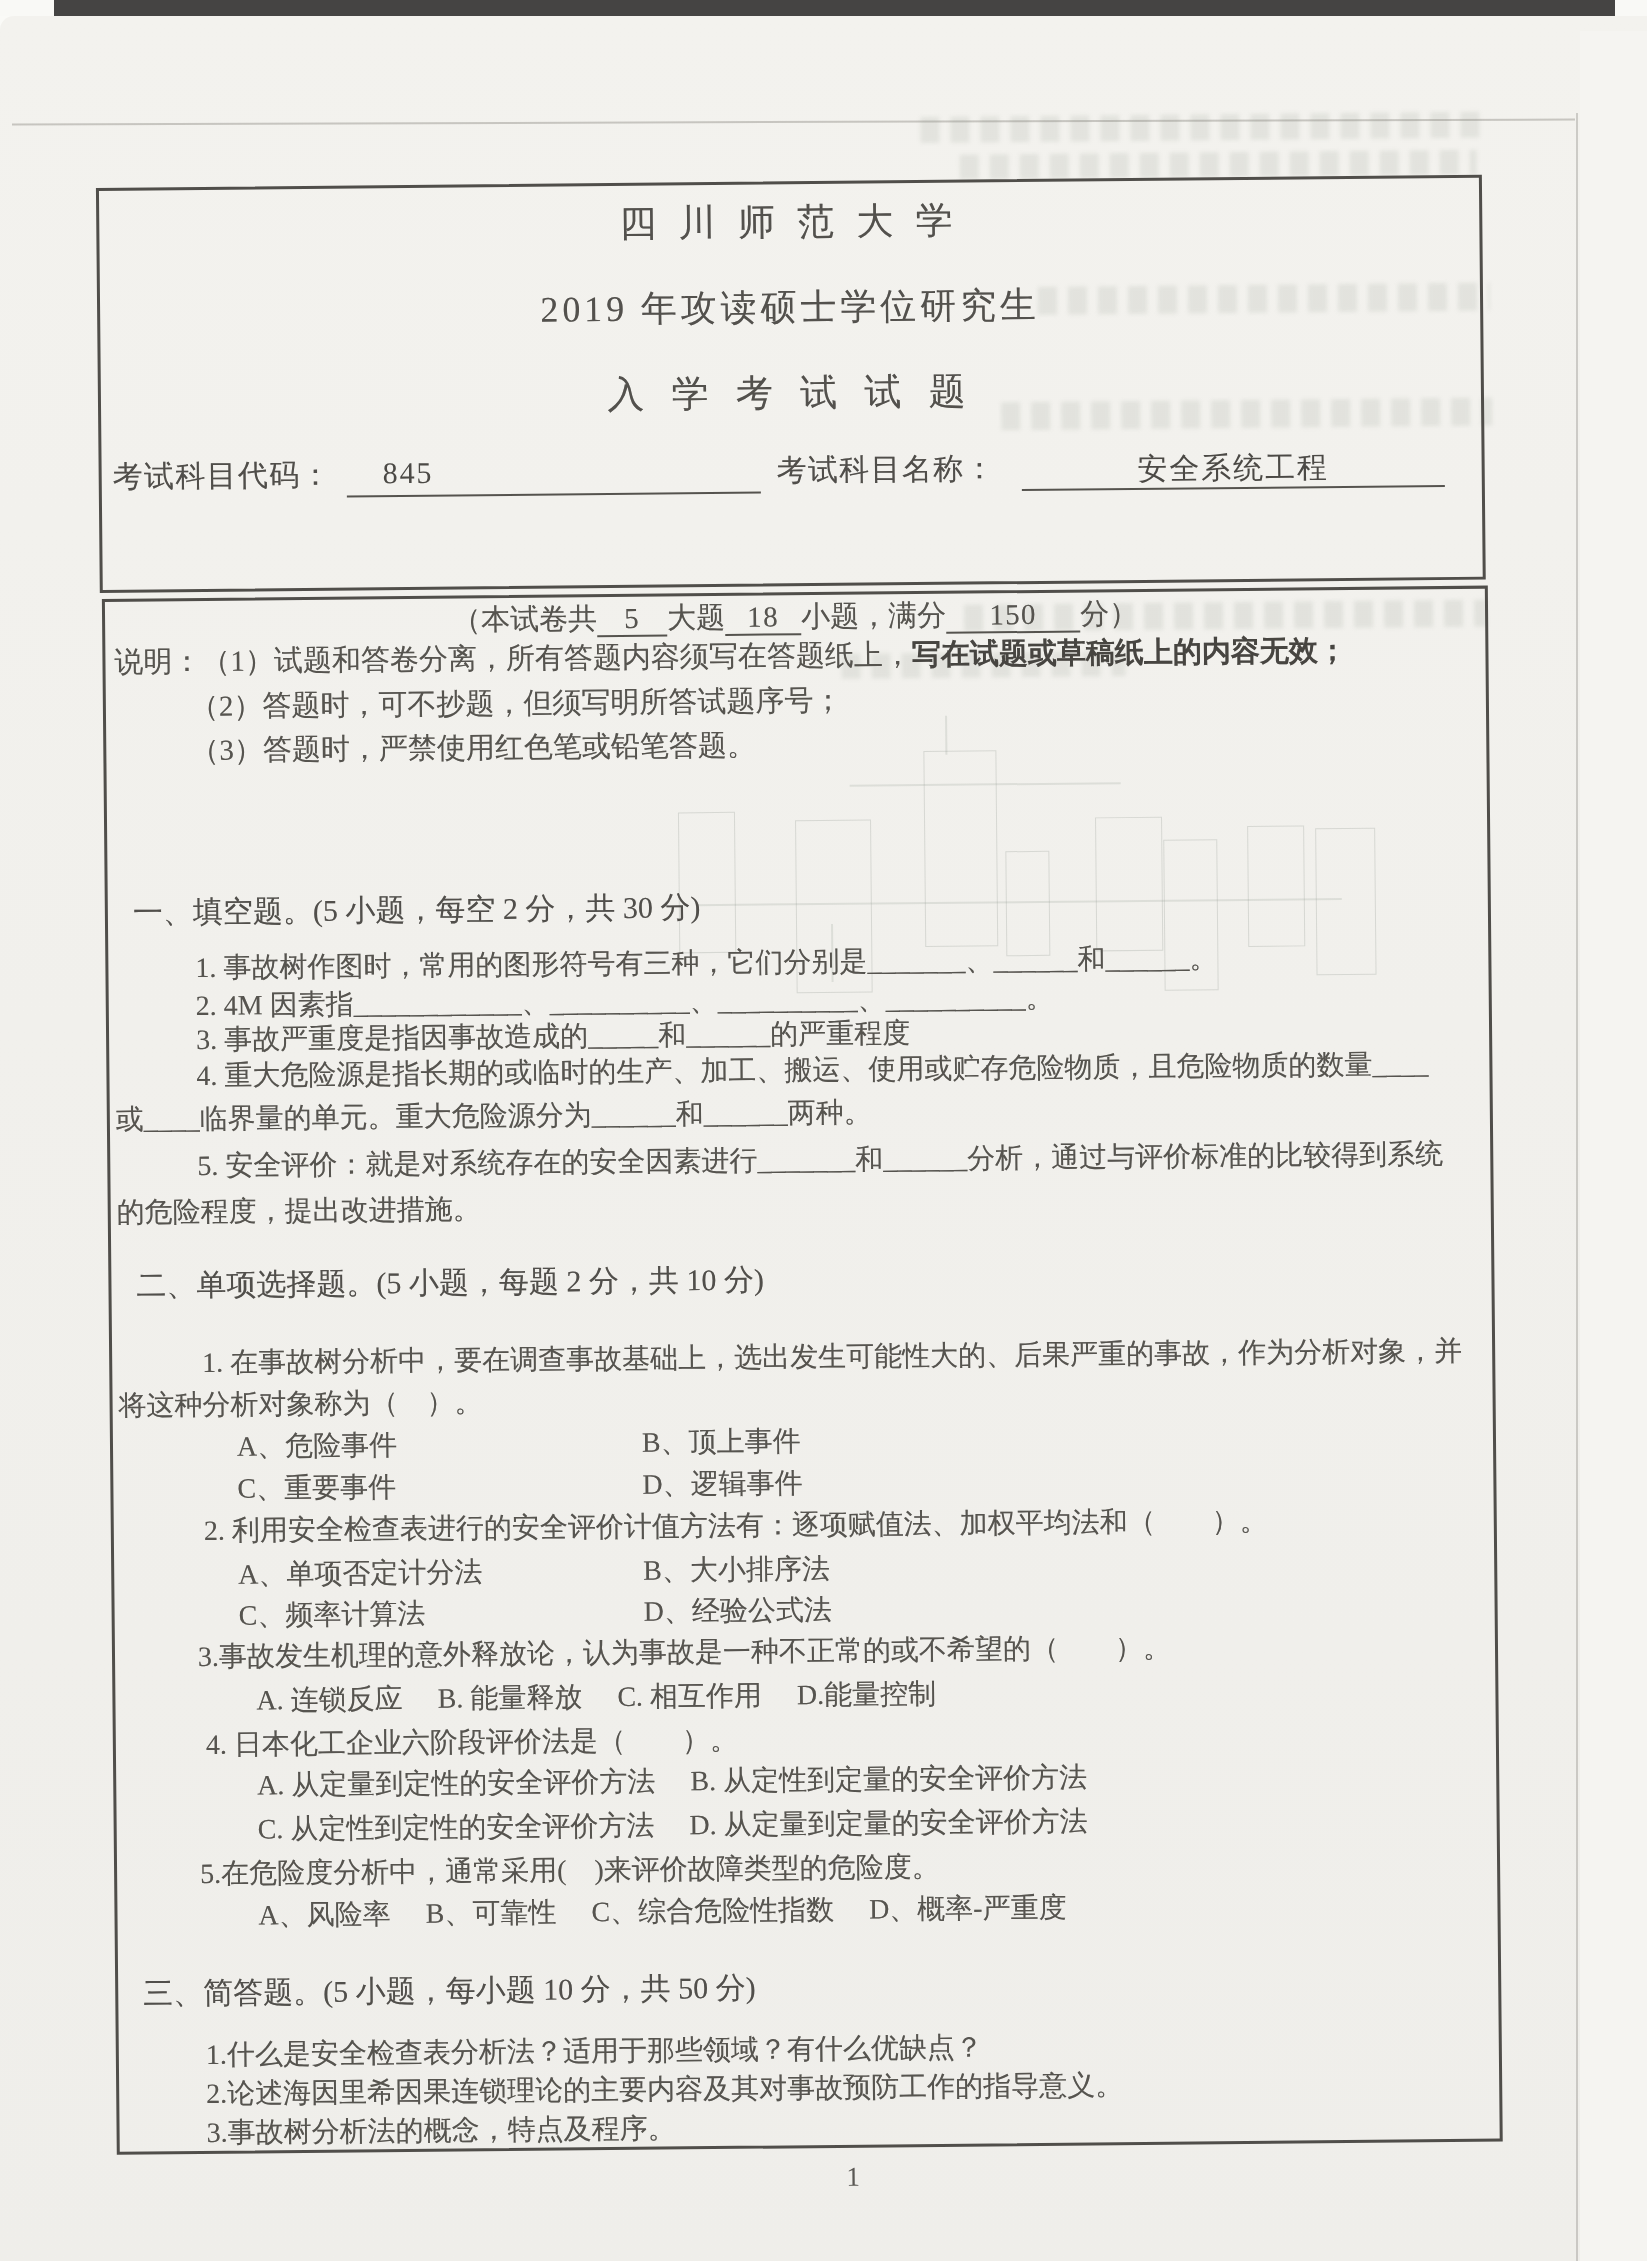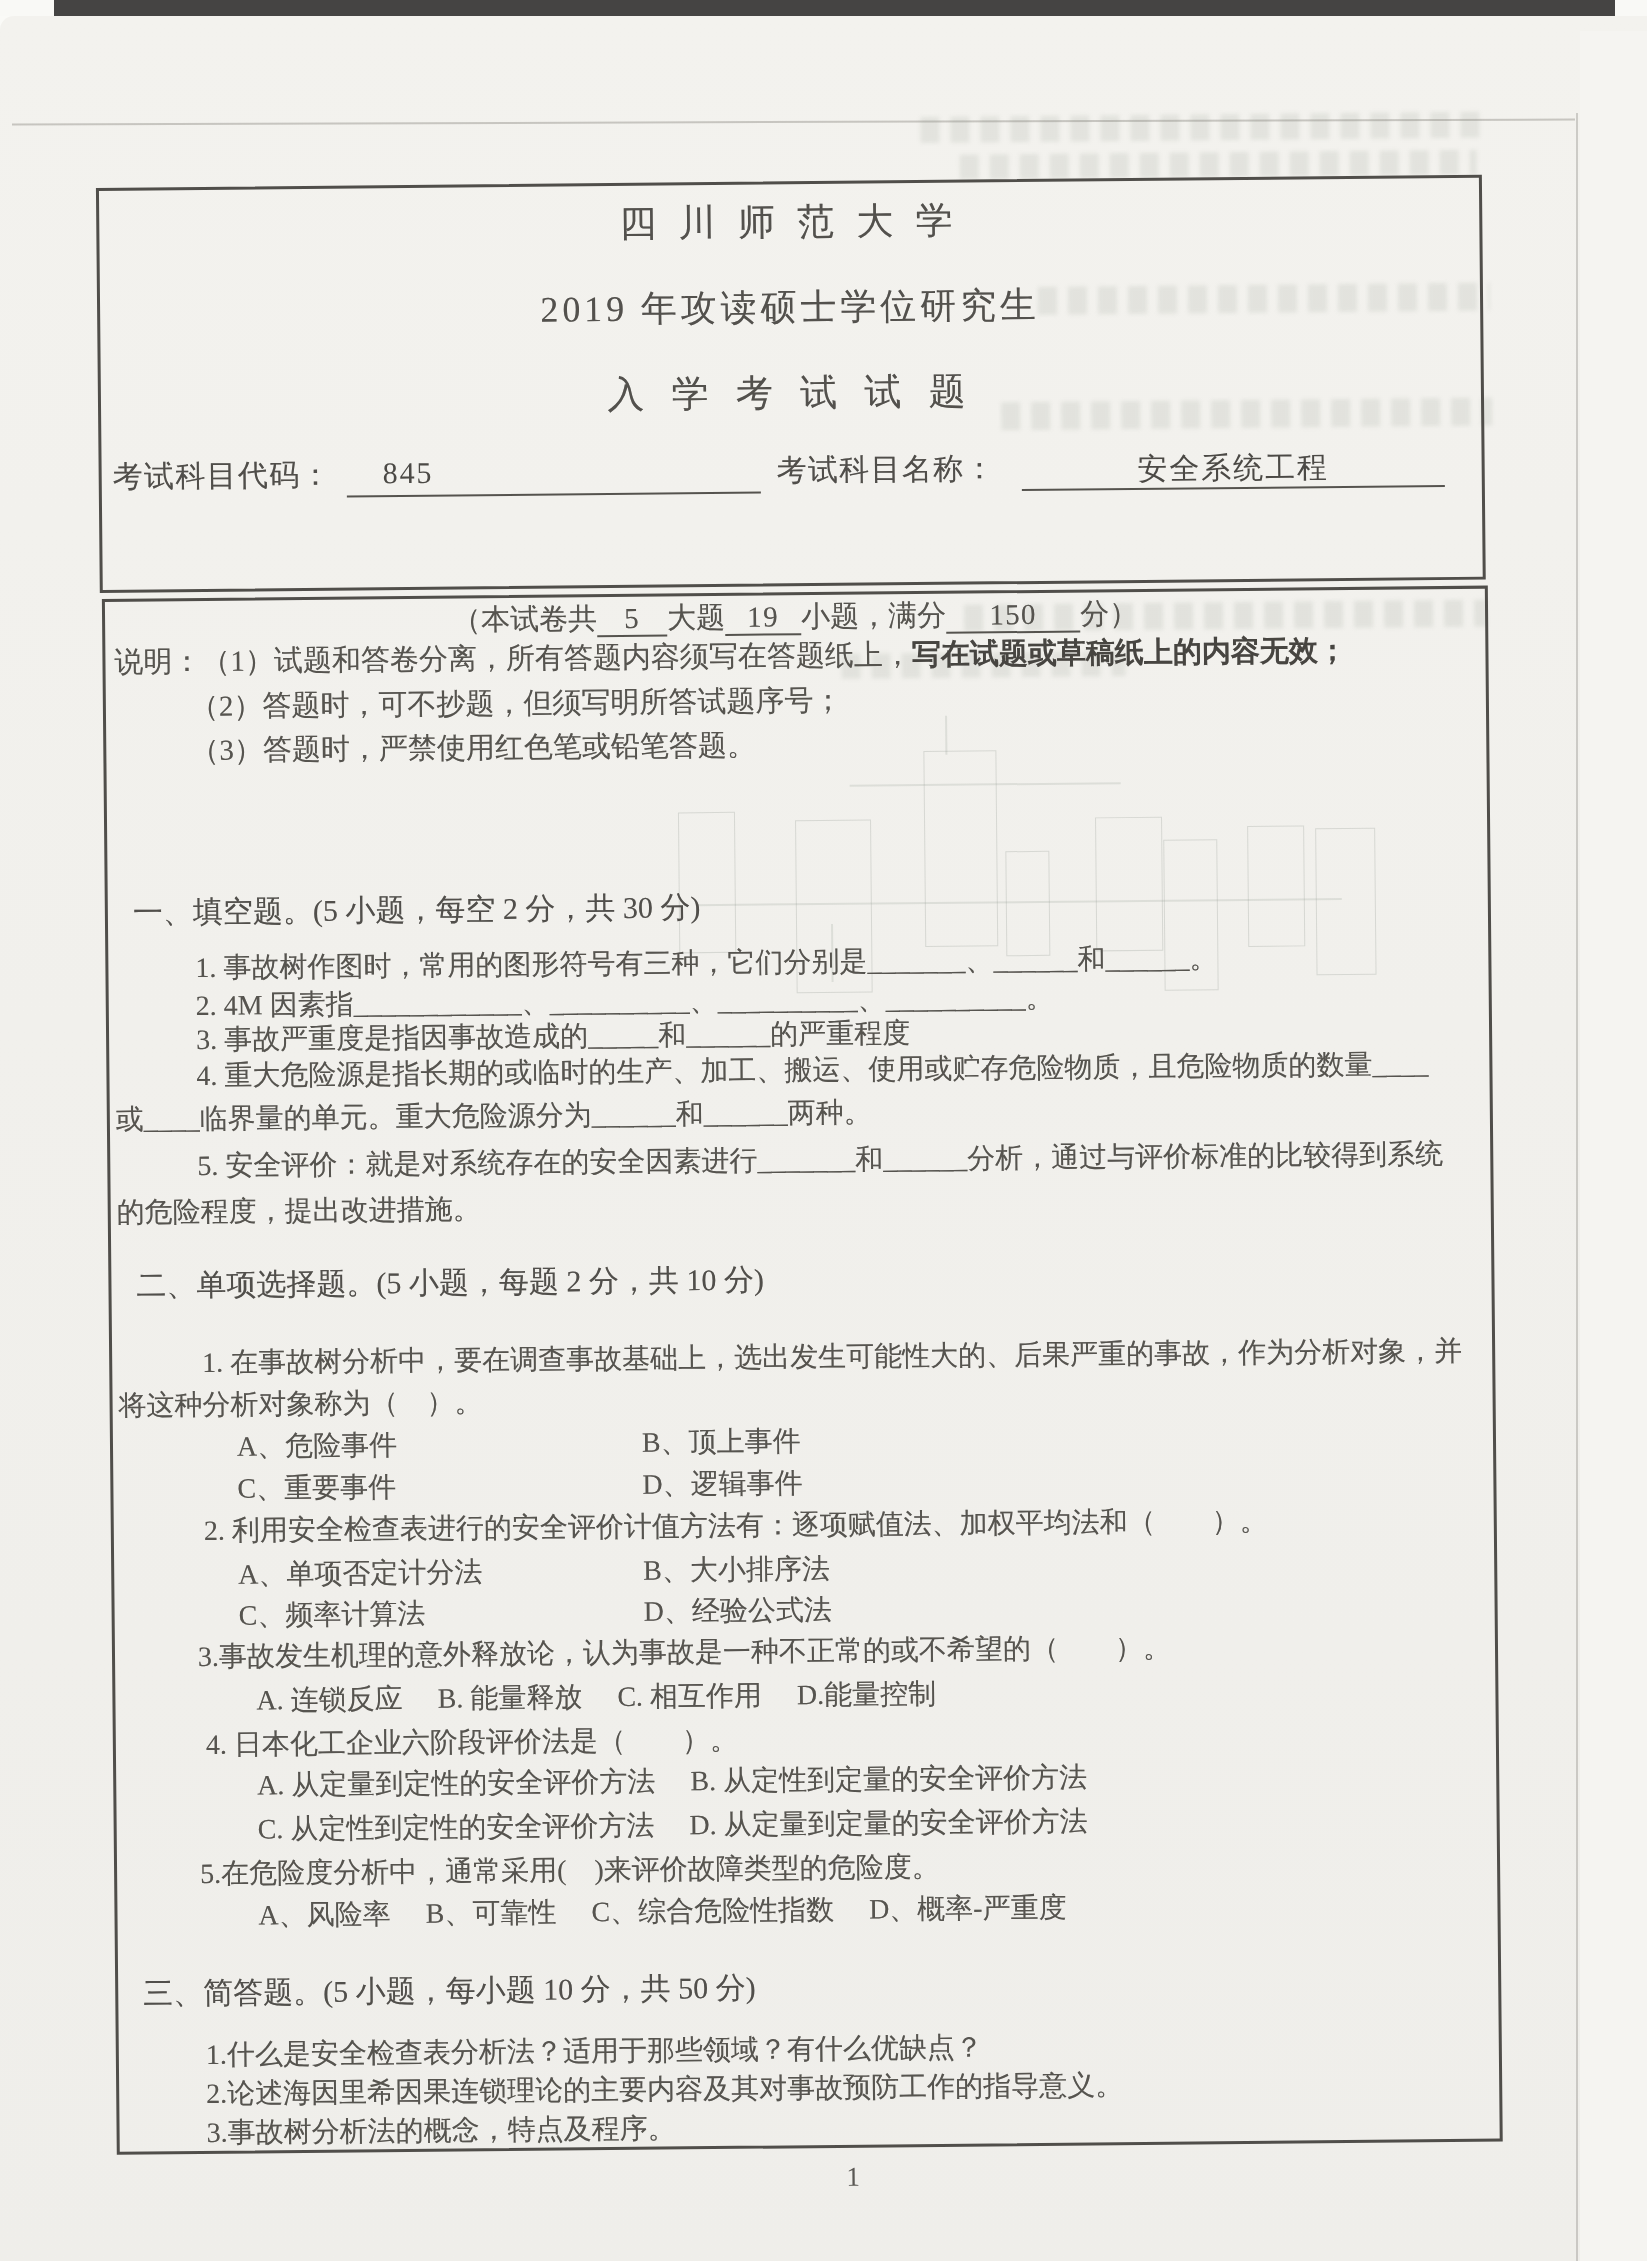--- a/index.html
+++ b/index.html
@@ -84,21 +84,21 @@
     <div class="line t-center title3">入 学 考 试 试 题</div>
 
     <div class="line flabel" style="left:11px;top:268px;">考试科目代码：</div>
     <div class="ufield" style="left:245px;top:268px;width:378px;padding-left:36px;">845</div>
     <div class="line flabel" style="left:675px;top:268px;">考试科目名称：</div>
     <div class="ufield" style="left:920px;top:268px;width:423px;text-align:center;">安全系统工程</div>
   </div>
 
   <div class="box mbox">
 
-    <div class="line t-center" style="top:3.9px;font-size:29px;"><span>（本试卷共</span><span class="ublank" style="min-width:70px;">5</span><span>大题</span><span class="ublank" style="min-width:76px;">19</span><span>小题，满分</span><span class="ublank" style="min-width:134px;">150</span><span>分）</span></div>
+    <div class="line t-center" style="top:3.9px;font-size:29px;"><span>（本试卷共</span><span class="ublank" style="min-width:70px;">5</span><span>大题</span><span class="ublank" style="min-width:76px;">18</span><span>小题，满分</span><span class="ublank" style="min-width:134px;">150</span><span>分）</span></div>
 
     <div class="line" style="left:9px;top:43px;font-size:29px;"><span>说明：</span><span>（1）试题和答卷分离，所有答题内容须写在答题纸上，</span><span class="bold">写在试题或草稿纸上的内容无效；</span></div>
     <div class="line" style="left:84px;top:88px;font-size:29px;">（2）答题时，可不抄题，但须写明所答试题序号；</div>
     <div class="line" style="left:84px;top:132px;font-size:29px;">（3）答题时，严禁使用红色笔或铅笔答题。</div>
 
     <div class="line heading" style="left:25px;top:293px;">一、填空题。(5 小题，每空 2 分，共 30 分)</div>
     <div class="line" style="left:87px;top:350px;">1. 事故树作图时，常用的图形符号有三种，它们分别是_______、______和______。</div>
     <div class="line" style="left:87px;top:388px;">2. 4M 因素指____________、__________、__________、__________。</div>
     <div class="line" style="left:87px;top:422px;">3. 事故严重度是指因事故造成的_____和______的严重程度</div>
     <div class="line" style="left:87px;top:458px;">4. 重大危险源是指长期的或临时的生产、加工、搬运、使用或贮存危险物质，且危险物质的数量____</div>

